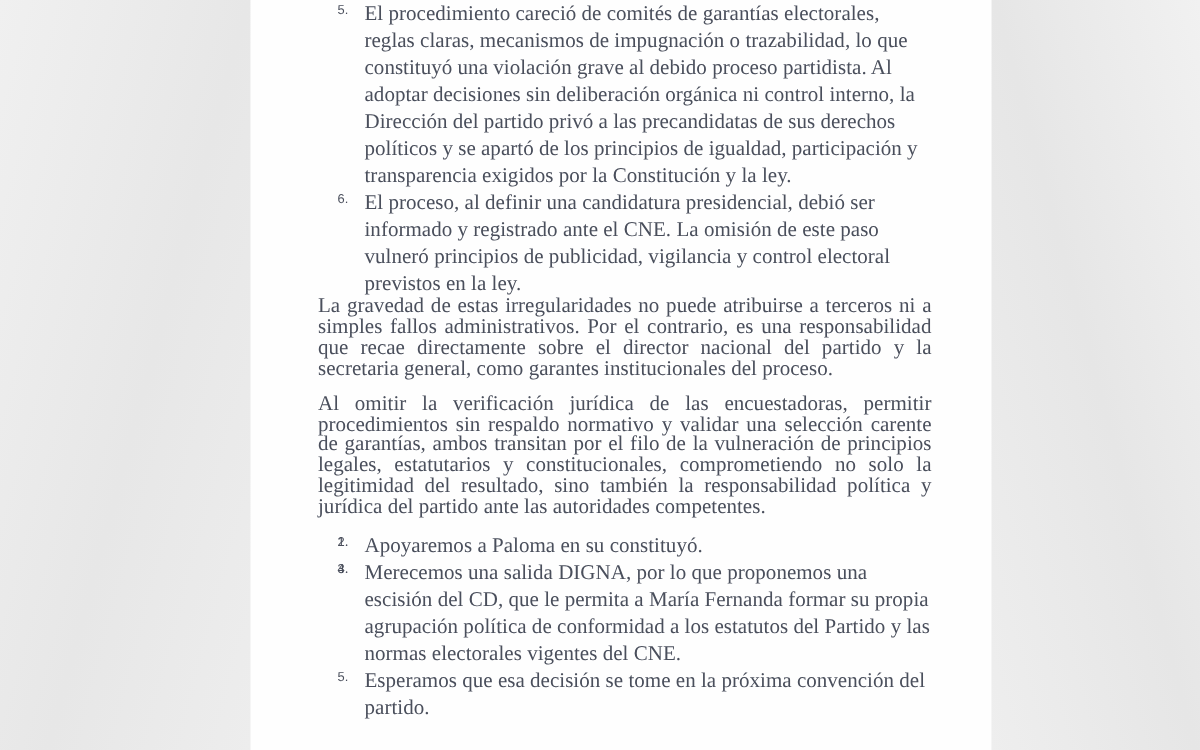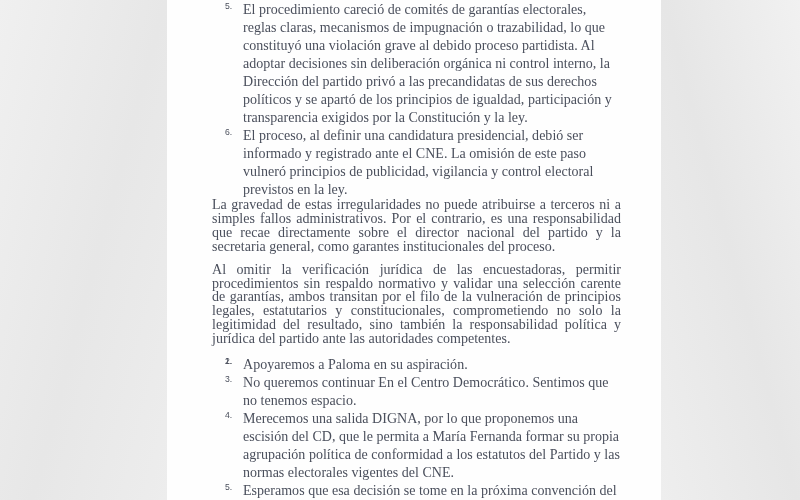--- a/index.html
+++ b/index.html
@@ -145,25 +145,24 @@
 
       <p class="para">La gravedad de estas irregularidades no puede atribuirse a terceros ni a simples fallos administrativos. Por el contrario, es una responsabilidad que recae directamente sobre el director nacional del partido y la secretaria general, como garantes institucionales del proceso.</p>
       <p class="para">Al omitir la verificación jurídica de las encuestadoras, permitir procedimientos sin respaldo normativo y validar una selección carente de garantías, ambos transitan por el filo de la vulneración de principios legales, estatutarios y constitucionales, comprometiendo no solo la legitimidad del resultado, sino también la responsabilidad política y jurídica del partido ante las autoridades competentes.</p>
 
       <ol class="list list-bottom">
         <li>
           <span class="marker">1.</span>
         </li>
         <li>
           <span class="marker">2.</span>
-          <span class="li-text">Apoyaremos a Paloma en su aspiración.</span>
+          <span class="li-text">Apoyaremos a Paloma en su constituyó.</span>
         </li>
         <li>
           <span class="marker">3.</span>
-          <span class="li-text">No queremos continuar En el Centro Democrático. Sentimos que no tenemos espacio.</span>
         </li>
         <li>
           <span class="marker">4.</span>
           <span class="li-text">Merecemos una salida DIGNA, por lo que proponemos una escisión del CD, que le permita a María Fernanda formar su propia agrupación política de conformidad a los estatutos del Partido y las normas electorales vigentes del CNE.</span>
         </li>
         <li>
           <span class="marker">5.</span>
           <span class="li-text">Esperamos que esa decisión se tome en la próxima convención del partido.</span>
         </li>
       </ol>

